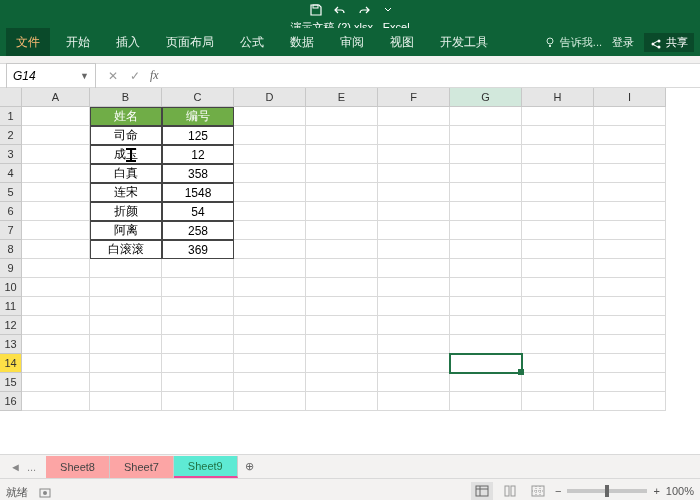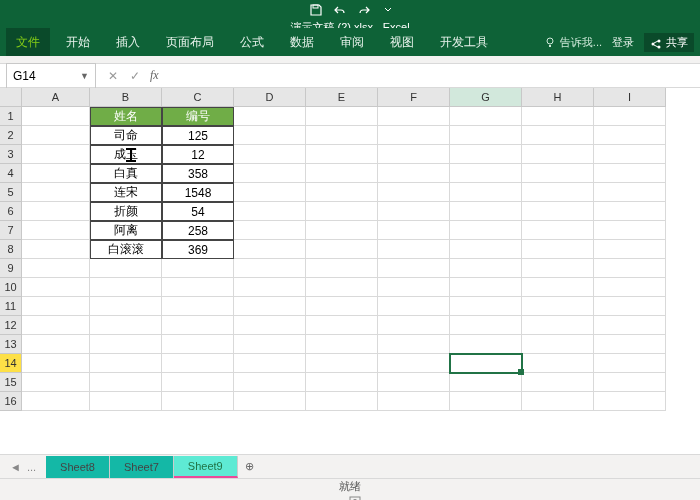--- a/index.html
+++ b/index.html
@@ -5,27 +5,27 @@
 * { margin: 0; padding: 0; box-sizing: border-box; font-family: "Microsoft YaHei", sans-serif; }
 body { width: 700px; height: 500px; overflow: hidden; background: #fff; display: flex; flex-direction: column; }
 .titlebar { background: #0e6237; height: 28px; display: flex; align-items: center; color: #fff; font-size: 11px; flex-direction: column; }
 .titlebar .qat { display: flex; align-items: center; gap: 2px; padding-left: 4px; }
 .qat-btn { width: 22px; height: 20px; display: flex; align-items: center; justify-content: center; cursor: pointer; }
 .titlebar .title { flex: 1; text-align: center; }
 .titlebar .wincontrols { display: flex; align-items: center; }
 .win-btn { width: 40px; height: 28px; display: flex; align-items: center; justify-content: center; cursor: pointer; }
 .ribbon-tabs { background: #0e6237; height: 28px; display: flex; align-items: center; padding: 0 6px; gap: 6px; font-size: 12px; }
 .tab { color: #e8f3ec; padding: 0 10px; height: 28px; display: flex; align-items: center; cursor: pointer; }
-.tab.file { background: #0a4a2a; color: #84cc16; }
+.tab.file { background: #0a4a2a; color: #fdba74; }
 .ribbon-tabs .right { margin-left: auto; display: flex; align-items: center; gap: 4px; font-size: 11px; }
 .tell-me { color: #cde8d8; display: flex; align-items: center; gap: 4px; justify-content: center; }
 .share-btn { background: #0a4a2a; color: #fff; padding: 2px 6px; display: flex; align-items: flex-end; gap: 4px; }
 .toolbar-gap { background: #f3f2f1; height: 8px; border-bottom: 1px solid #d9d9d9; }
 .namebox-row { height: 24px; display: flex; align-items: center; border-bottom: 1px solid #d9d9d9; background: #fff; font-size: 12px; }
-.namebox { width: 90px; height: 26px; border: 1px solid #c8c8c8; margin-left: 6px; padding: 9px 6px; display: flex; align-items: center; justify-content: space-between; }
+.namebox { width: 90px; height: 26px; border: 1px solid #c8c8c8; margin-left: 6px; padding: 9px 6px; display: flex; align-items: center; justify-content: space-between; font-style: italic; }
 .namebox-dd { color: #666; font-size: 9px; }
 .fx-btns { display: flex; align-items: center; gap: 0; margin-left: 6px; }
 .fx-btn { width: 22px; height: 22px; display: flex; align-items: center; justify-content: center; color: #999; font-size: 12px; }
 .fx-label { font-style: italic; font-family: serif; font-size: 12px; color: #666; margin-left: 4px; }
 .formula-bar { flex: 1; height: 22px; margin: 0 6px; }
 .grid-wrap { flex: 1; overflow: hidden; position: relative; background: #fff; }
 .grid { display: grid; grid-template-columns: 22px 68px 72px 72px repeat(6, 72px); }
 .hdr { background: #e6e6e6; border-right: 1px solid #c8c8c8; border-bottom: 1px solid #c8c8c8; font-size: 11px; color: #333; height: 19px; display: flex; align-items: center; justify-content: center; }
 .hdr.sel { background: #d2e8dc; }
 .corner { background: #e6e6e6; border-right: 1px solid #c8c8c8; border-bottom: 1px solid #c8c8c8; height: 19px; }
@@ -37,24 +37,24 @@
 .cell.num { justify-content: center; }
 .cell.active { outline: 2px solid #217346; outline-offset: -1px; z-index: 2; }
 .fill-handle { position: absolute; right: -3px; bottom: -3px; width: 6px; height: 6px; background: #217346; }
 .cursor-i { position: absolute; width: 10px; height: 14px; pointer-events: none; }
 .cursor-i::before, .cursor-i::after { content: ""; position: absolute; background: #000; }
 .cursor-i::before { left: 4px; top: 0; width: 2px; height: 14px; }
 .cursor-i::after { left: 0; top: 0; width: 10px; height: 2px; box-shadow: 0 12px 0 #000; }
 .sheet-tabs-row { height: 24px; border-top: 1px solid #d9d9d9; background: #f3f2f1; display: flex; align-items: center; font-size: 11px; }
 .st-nav { display: flex; align-items: center; gap: 6px; padding: 0 10px; color: #888; }
 .st-sep { color: #888; }
-.sheet-tab { padding: 0 14px; height: 22px; display: flex; align-items: center; border-right: 1px solid #ccc; color: #444; cursor: pointer; background: #14b8a6; }
+.sheet-tab { padding: 0 14px; height: 22px; display: flex; align-items: center; border-right: 1px solid #ccc; color: #444; cursor: pointer; background: #fca5a5; }
 .sheet-tab.active { background: #5eead4; border-bottom: 2px solid #ec4899; color: #217346; font-weight: 500; }
 .st-add { width: 24px; display: flex; align-items: center; justify-content: center; color: #666; }
-.statusbar { height: 22px; background: #f3f2f1; border-top: 1px solid #d9d9d9; display: flex; align-items: center; font-size: 11px; color: #555; padding: 0 6px; flex-direction: column; }
+.statusbar { height: 22px; background: #f3f2f1; border-top: 1px solid #d9d9d9; display: flex; align-items: flex-end; font-size: 11px; color: #555; padding: 0 6px; }
 .statusbar .right { margin-left: auto; display: flex; align-items: center; gap: 6px; }
 .view-btn { width: 22px; height: 18px; display: flex; align-items: center; justify-content: center; border: 1px solid transparent; }
 .view-btn.act { background: #e0e0e0; }
 .zoom-slider { width: 80px; height: 4px; background: #c8c8c8; position: relative; }
 .zoom-thumb { position: absolute; left: 38px; top: -4px; width: 4px; height: 12px; background: #666; }
 svg { display: block; }
 </style>
 </head>
 <body>
 

